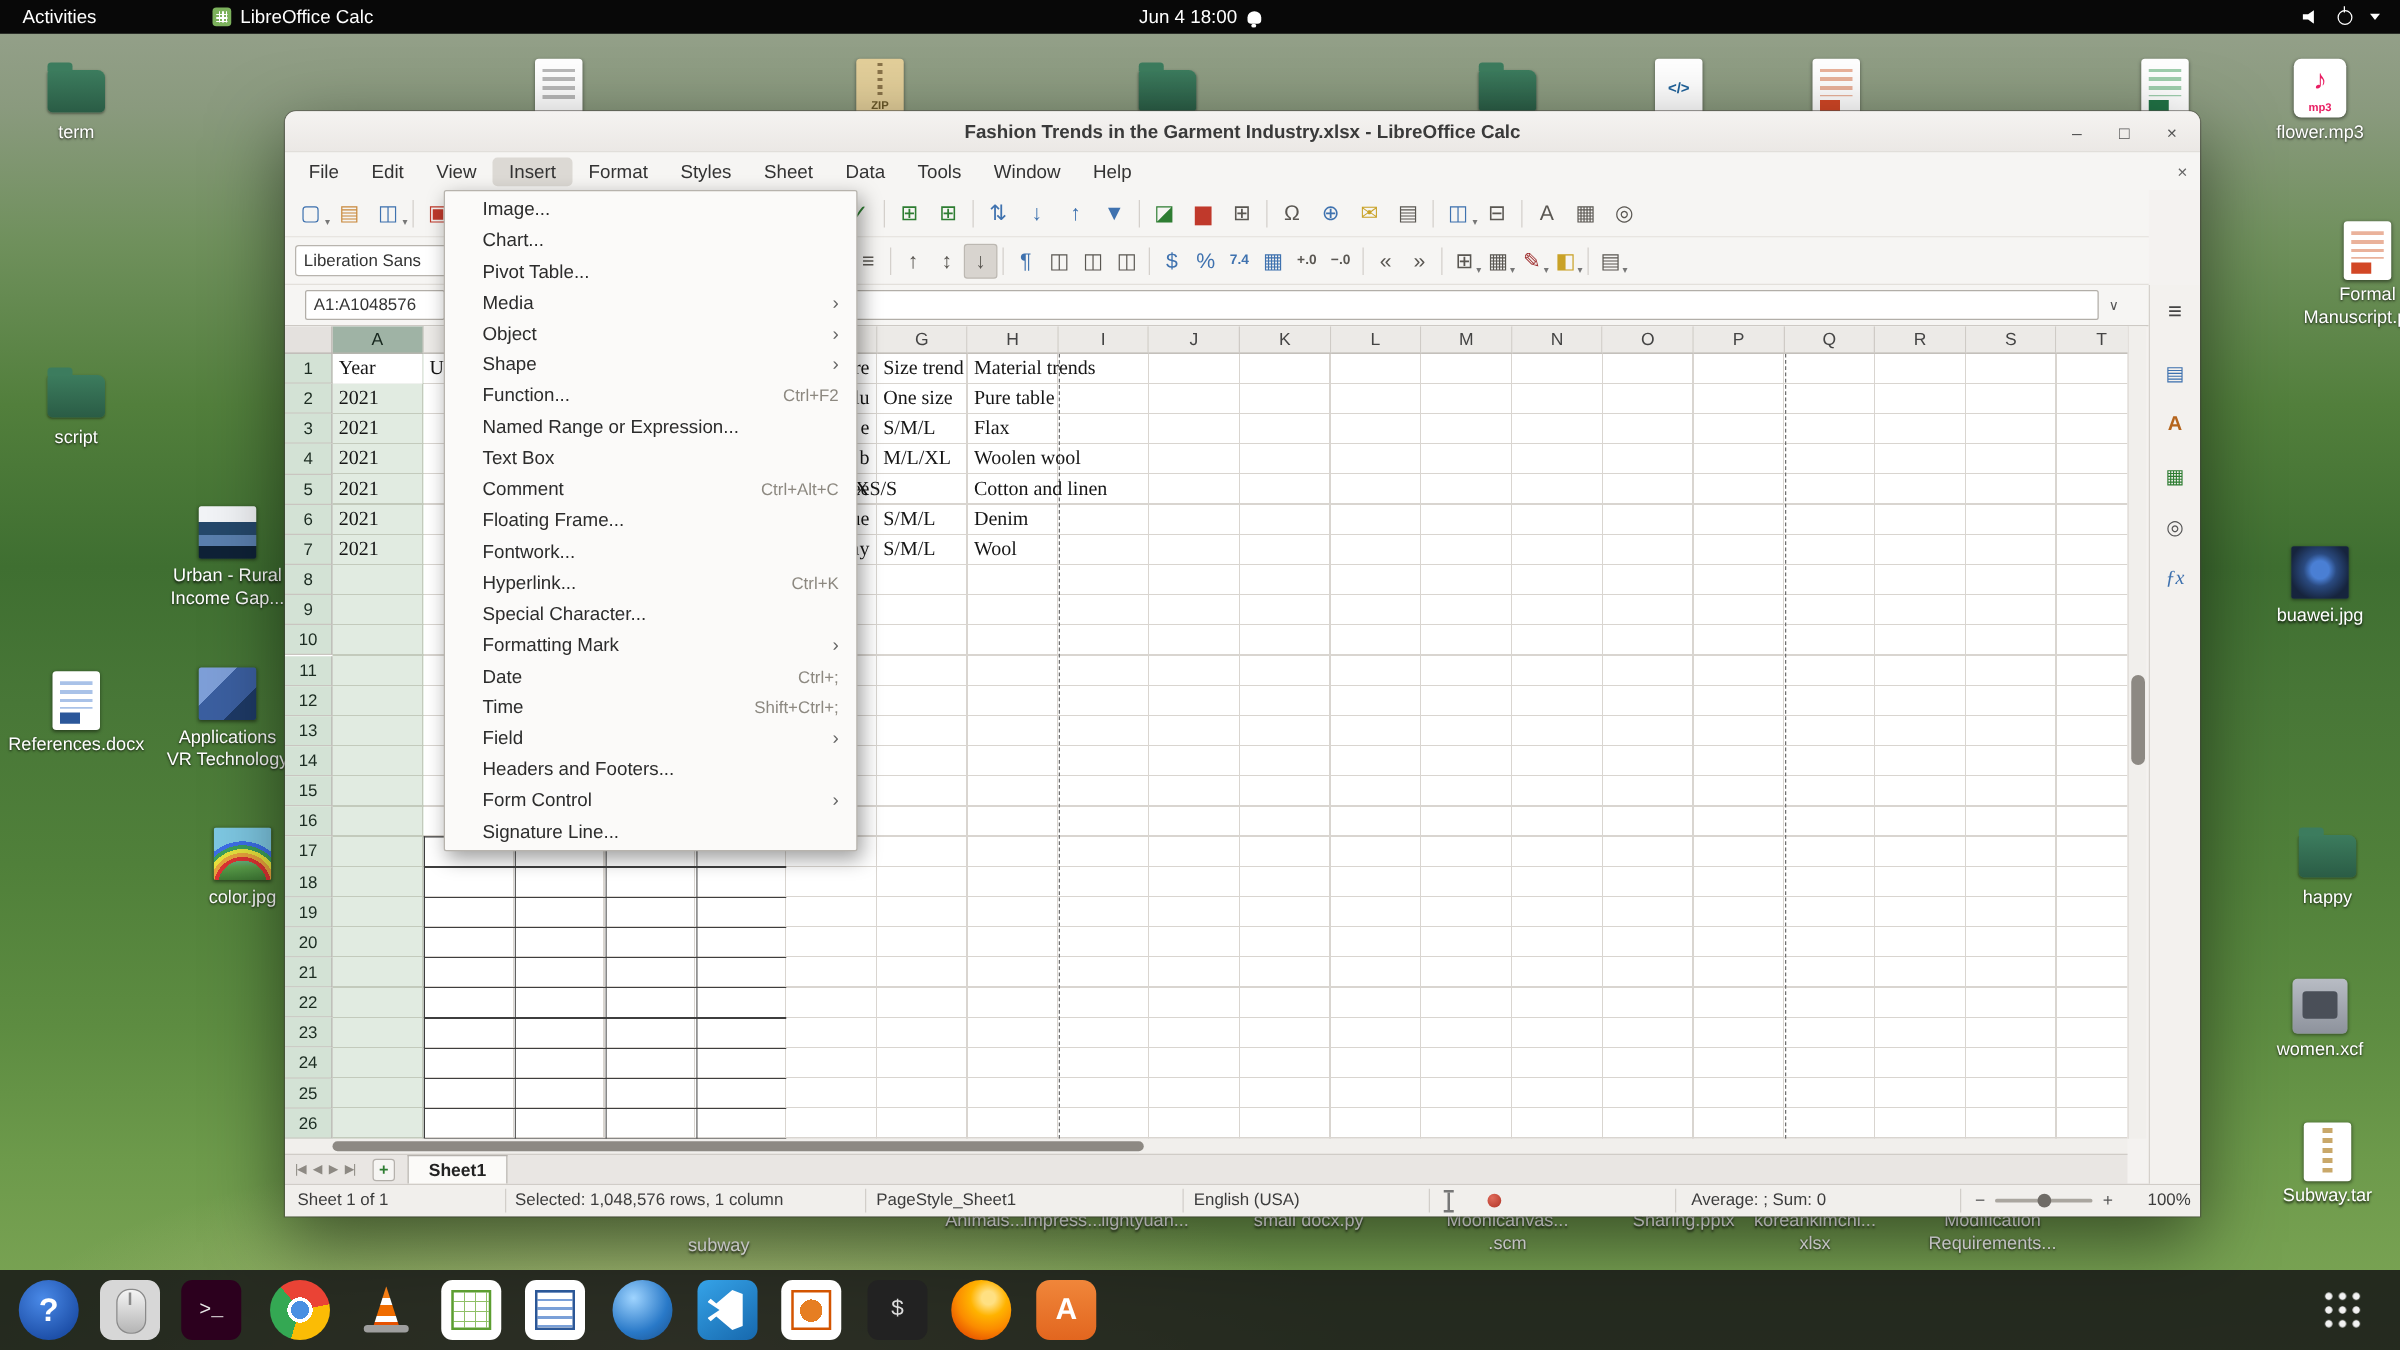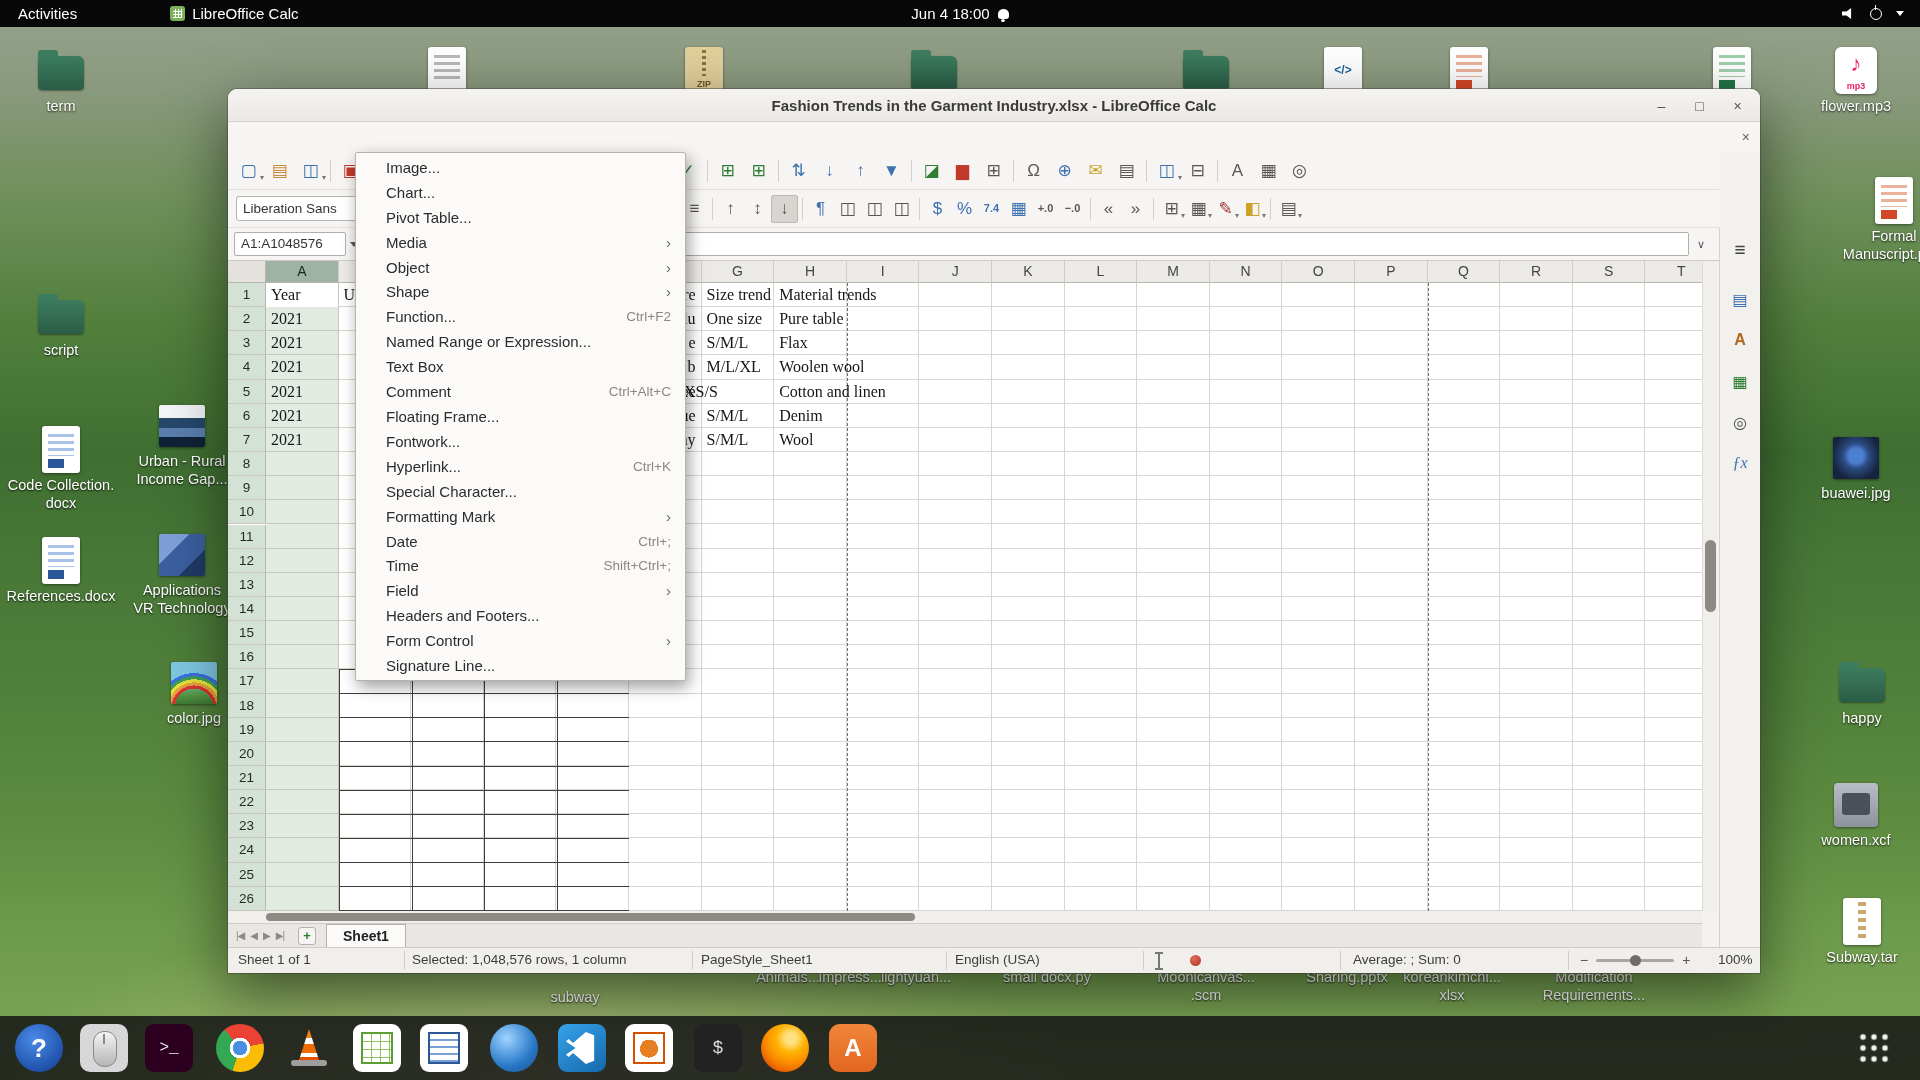--- a/index.html
+++ b/index.html
@@ -114,21 +114,21 @@
   .tb-icon .g.ital { font-style:italic; font-family:"Liberation Serif",serif; }
   .tb-icon .g.und { text-decoration:underline; }
   .tb-icon .dd { font-size:8px; color:#777; position:absolute; right:0px; bottom:3px; }
   .tb-sep { width:1px; height:22px; background:#d4d0cb; margin:0 4px; flex:none; }
   .tb-combo { height:25px; background:#fff; border:1px solid #b8b4ae; border-radius:3px; margin:0 3px;
     display:flex; align-items:center; overflow:hidden; flex:none; }
   .tb-combo-text { flex:1; padding:0 6px; font-size:13.5px; white-space:nowrap; overflow:hidden; }
   .tb-combo-arrow { font-size:9px; color:#666; padding-right:4px; }
 
   .fbar { position:absolute; left:0; right:41px; top:139px; height:33px; background:#f6f5f3;
-    border-bottom:1px solid #cdc9c4; display:flex; align-items:center; padding:0 6px; }
+    border-bottom:1px solid #cdc9c4; display:flex; align-items:center; padding:0 16px; }
   .namebox { width:112px; height:24px; background:#fff; border:1px solid #b2aea8; border-radius:2px;
     font-size:13.5px; padding:3px 6px; white-space:nowrap; overflow:hidden; }
   .nb-arrow { width:0; height:0; border-left:4px solid transparent; border-right:4px solid transparent;
     border-top:5px solid #555; margin:0 8px 0 4px; }
   .fb-icons { display:flex; gap:4px; margin-right:8px; }
   .fb-icon { width:24px; height:24px; display:flex; align-items:center; justify-content:center;
     font-size:14px; color:#3f72af; font-style:italic; font-family:"Liberation Serif",serif; }
   .finput { flex:1; height:24px; background:#fff; border:1px solid #b2aea8; border-radius:2px; }
   .fexpand { padding:0 8px; color:#555; font-size:11px; }
 
@@ -276,27 +276,20 @@
         <div class="ic folder"></div>
       </div>
       <div class="di-label">term</div>
     </div>
     <div class="di" style="left: 13px; top: 289px;">
       <div class="di-iconbox">
         <div class="ic folder"></div>
       </div>
       <div class="di-label">script</div>
     </div>
-    <div class="di" style="left: 13px; top: 424px;">
-      <div class="di-iconbox">
-        <div class="ic doc"></div>
-      </div>
-      <div class="di-label">Code Collection.</div>
-      <div class="di-label">docx</div>
-    </div>
     <div class="di" style="left: 13px; top: 535px;">
       <div class="di-iconbox">
         <div class="ic doc"></div>
       </div>
       <div class="di-label">References.docx</div>
     </div>
     <div class="di" style="left: 134px; top: 529px;">
       <div class="di-iconbox">
         <div class="ic thumb-blue"></div>
       </div>
@@ -443,20 +436,33 @@
   <div class="titlebar">
     <div class="wtitle">Fashion Trends in the Garment Industry.xlsx - LibreOffice Calc</div>
     <div class="wbtns">
         <div class="win-btn">–</div>
         <div class="win-btn">□</div>
         <div class="win-btn">×</div>
       </div>
   </div>
 
   <div class="menubar">
+    <div class="mb-items">
+        <div class="mb-item">File</div>
+        <div class="mb-item">Edit</div>
+        <div class="mb-item">View</div>
+        <div class="mb-item active">Insert</div>
+        <div class="mb-item">Format</div>
+        <div class="mb-item">Styles</div>
+        <div class="mb-item">Sheet</div>
+        <div class="mb-item">Data</div>
+        <div class="mb-item">Tools</div>
+        <div class="mb-item">Window</div>
+        <div class="mb-item">Help</div>
+      </div>
     <span class="mb-close">×</span>
   </div>
 
   <div class="tb one">
       <div class="tb-icon">
         <div class="g" style="color: rgb(63, 114, 175);">▢</div>
         <div class="dd">▾</div>
       </div>
       <div class="tb-icon">
         <div class="g" style="color: rgb(201, 138, 61);">▤</div>

